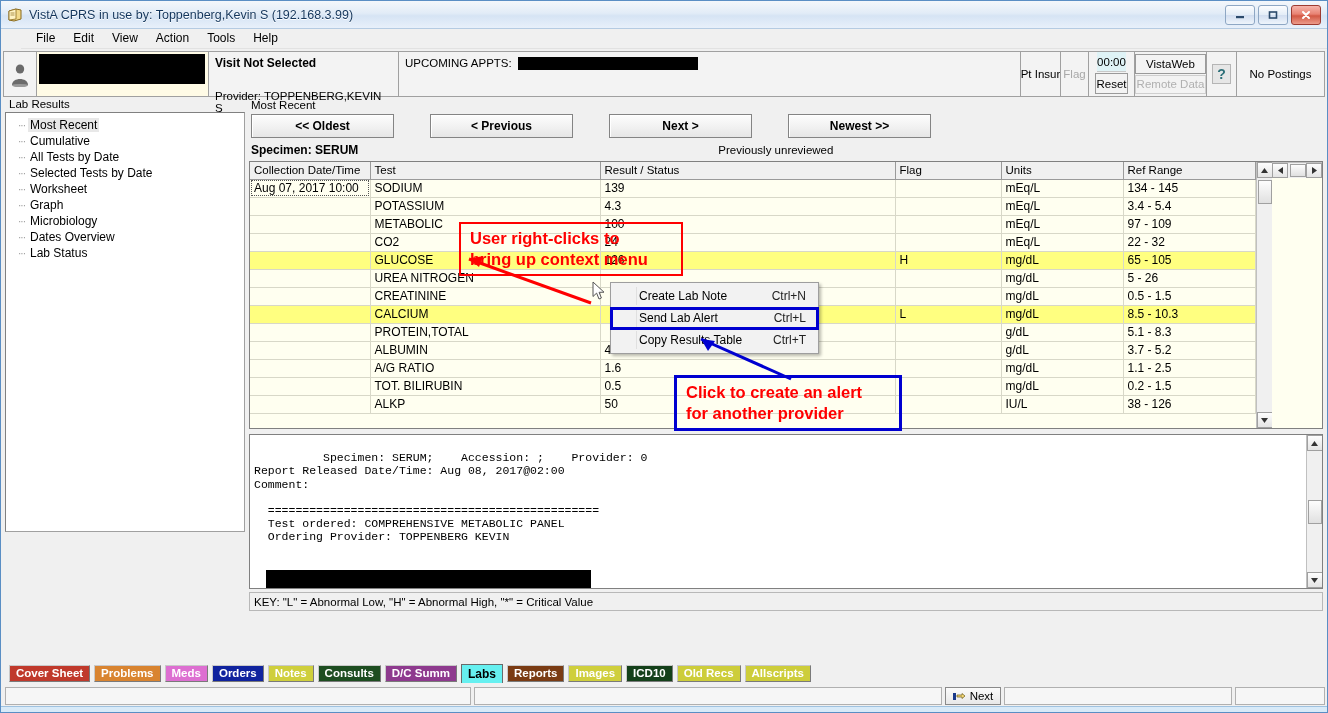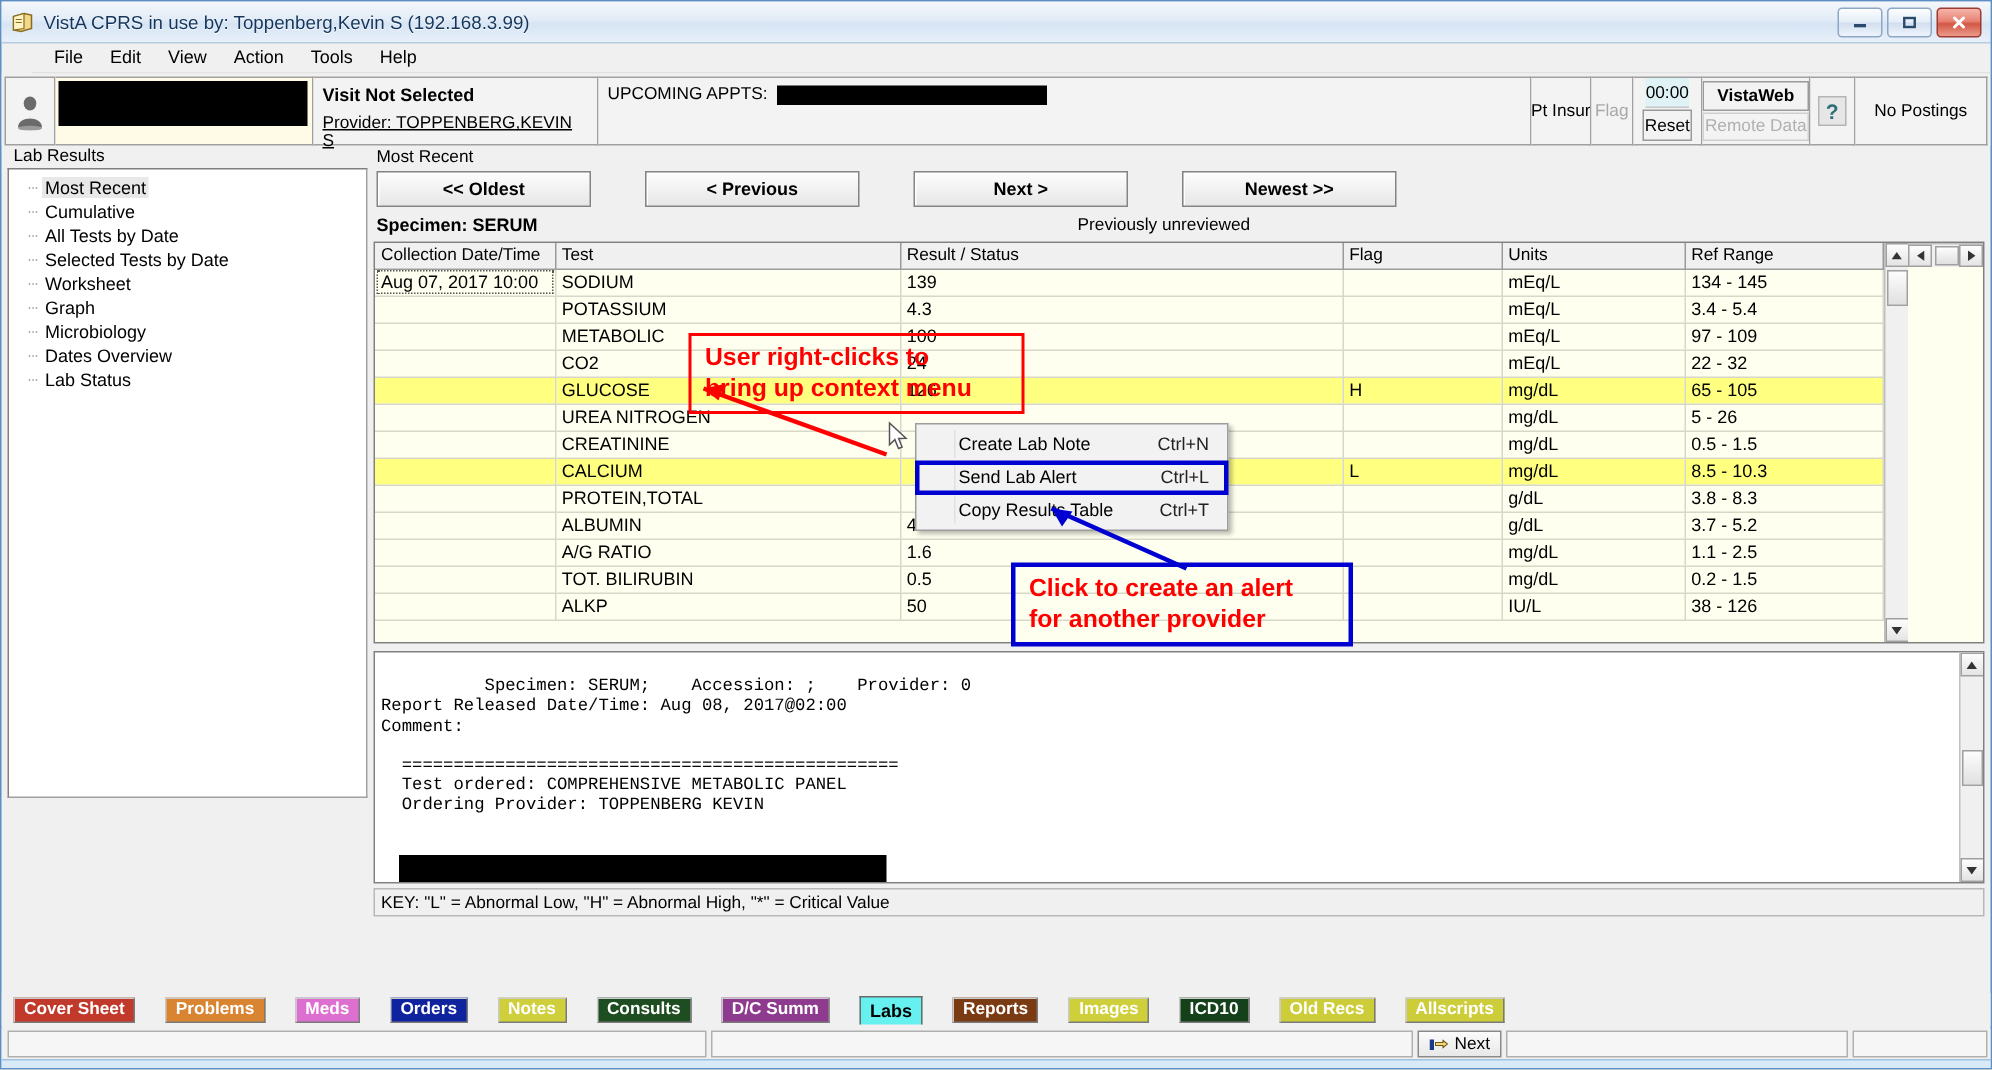--- a/index.html
+++ b/index.html
@@ -80,21 +80,21 @@
     width: 172px; border: 1px solid #a0a0a0; border-left: none;
     background: #fffbe6;
     display: flex; align-items: flex-start; padding: 2px;
   }
   .redact { background: #000; display:block; }
   .pat-visit {
     width: 190px; border: 1px solid #a0a0a0; border-left: none;
     background: #f3f3f3; padding: 4px 6px;
   }
   .pat-visit .l1 { font-weight: bold; font-size: 12px; }
-  .pat-visit .l2 { font-size: 11.5px; margin-top: 6px; text-decoration: underline; }
+  .pat-visit .l2 { font-size: 11.5px; margin-top: 20px; }
   .pat-appts {
     flex: 1; border: 1px solid #a0a0a0; border-left: none;
     background: #f3f3f3; padding: 5px 6px;
     display: flex; align-items: flex-start; gap: 6px;
   }
   .pat-appts .lbl { font-size: 11.5px; }
   .hdr-btns { display: flex; align-items: stretch; }
   .hbtn {
     border: 1px solid #a0a0a0; border-left: none;
     background: #f3f3f3;
@@ -111,21 +111,21 @@
   .timer-bot {
     flex:1; display:flex; align-items:center; justify-content:center;
     font-size:11.5px; background:#f3f3f3;
     border: 1px solid #9a9a9a; margin: 1px 3px 2px 3px;
   }
   .hbtn.stackcol { flex-direction: column; padding:0; width: 72px; }
   .stack-top, .stack-bot {
     flex:1; display:flex; align-items:center; justify-content:center;
     font-size: 11.5px; width:100%;
   }
-  .stack-top { border:1px solid #9a9a9a; margin: 2px 2px 1px 2px; background:#f3f3f3;font-weight:bold; }
+  .stack-top { border:1px solid #9a9a9a; margin: 2px 2px 1px 2px; background:#f3f3f3; }
   .stack-bot { border:1px solid #cfcfcf; margin: 0 2px 2px 2px; color:#b0b0b0; background:#f3f3f3; }
   .hbtn.help { width: 30px; }
   .help-sq {
     width:20px; height:20px; background:#e6e6e6; border:1px solid #b5b5b5;
     display:flex; align-items:center; justify-content:center;
     color:#2d6f78; font-weight:bold; font-size:14px;
   }
   .hbtn.postings { width: 88px; }
 
   
@@ -274,21 +274,21 @@
   .hl-blue {
     position:absolute; border:3px solid #0000d0; z-index: 61;
   }
   svg.overlay { position:absolute; left:0; top:0; width:1328px; height:713px; pointer-events:none; z-index:55; }
 
   .cursor { position:absolute; z-index:65; }
 
   
   .tabbar {
     position:absolute; left:0; bottom: 28px; width: 1328px; height: 22px;
-    display:flex; align-items:center; gap: 20px; padding-left: 8px;
+    display:flex; align-items:center; gap: 4px; padding-left: 8px;
     background:#f0f0f0;
   }
   .tab {
     height: 17px; padding: 0 6px; font-size: 11.5px; font-weight: bold;
     color:#fff; display:flex; align-items:center;
     border: 1px solid #7a7a7a;
     border-top-color:#c9c9c9; border-left-color:#c9c9c9;
   }
   .tab.active {
     color:#000; height: 19px; font-size: 12px;
@@ -531,21 +531,21 @@
                     <td class="c-flag">L</td>
                     <td class="c-unit">mg/dL</td>
                     <td class="c-ref">8.5 - 10.3</td>
                   </tr>
                   <tr>
                     <td class="c-date"></td>
                     <td class="c-test">PROTEIN,TOTAL</td>
                     <td class="c-res"></td>
                     <td class="c-flag"></td>
                     <td class="c-unit">g/dL</td>
-                    <td class="c-ref">3.8 - 8.3</td>
+                    <td class="c-ref">5.1 - 8.3</td>
                   </tr>
                   <tr>
                     <td class="c-date"></td>
                     <td class="c-test">ALBUMIN</td>
                     <td class="c-res">4.1</td>
                     <td class="c-flag"></td>
                     <td class="c-unit">g/dL</td>
                     <td class="c-ref">3.7 - 5.2</td>
                   </tr>
                   <tr>

